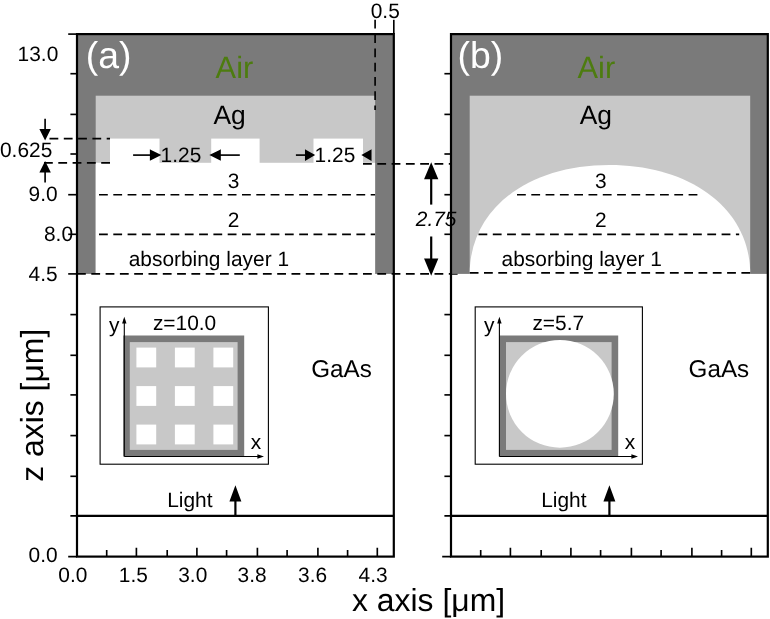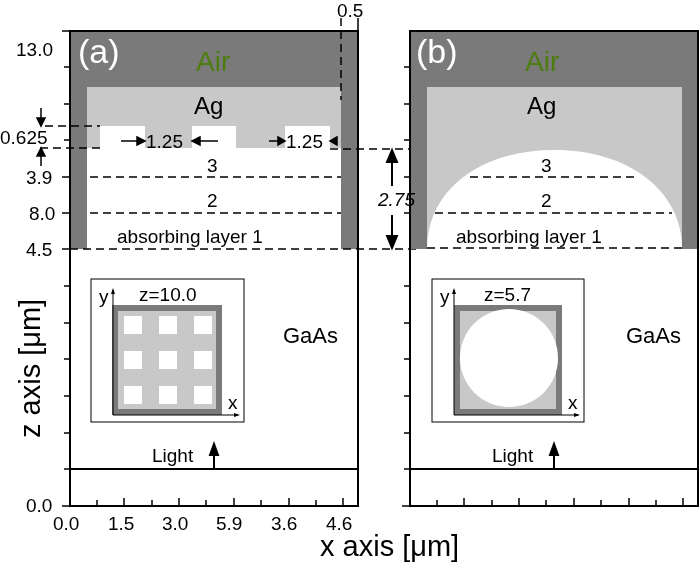--- a/index.html
+++ b/index.html
@@ -210,26 +210,26 @@
 <div class="t layer" style="left:541px;top:156px;">3</div>
 <div class="t layer" style="left:541px;top:191px;">2</div>
 <div class="t layer" style="left:456px;top:227px;">absorbing layer 1</div>
 <div class="t gaas" style="left:626px;top:325px;">GaAs</div>
 <div class="t layer" style="left:492px;top:446px;">Light</div>
 <div class="t inset" style="left:484px;top:285px;">z=5.7</div>
 <div class="t inset" style="left:440px;top:287px;">y</div>
 <div class="t inset" style="left:568px;top:393px;">x</div>
 
 <div class="t tick" style="left:16px;top:22px;margin-top:18px;">13.0</div>
-<div class="t tick" style="left:26px;top:168px;">3.9</div>
-<div class="t tick" style="left:29px;top:204px;">8.0</div>
+<div class="t tick" style="left:26px;top:168px;">9.0</div>
+<div class="t tick" style="left:40px;top:204px;">8.0</div>
 <div class="t tick" style="left:26px;top:240px;">4.5</div>
 <div class="t tick" style="left:26px;top:496px;">0.0</div>
 
 <div class="t tick" style="left:53px;top:514px;">0.0</div>
 <div class="t tick" style="left:108px;top:514px;">1.5</div>
 <div class="t tick" style="left:162px;top:514px;">3.0</div>
-<div class="t tick" style="left:216px;top:514px;">5.9</div>
+<div class="t tick" style="left:216px;top:514px;">3.8</div>
 <div class="t tick" style="left:271px;top:514px;">3.6</div>
-<div class="t tick" style="left:326px;top:514px;">4.6</div>
+<div class="t tick" style="left:326px;top:514px;">4.3</div>
 
 <div class="t axis-title" style="left:320px;top:532px;">x axis [μm]</div>
 <div class="t axis-title zaxis" style="left:16px;top:438px;">z axis [μm]</div>
 
 </body></html>

